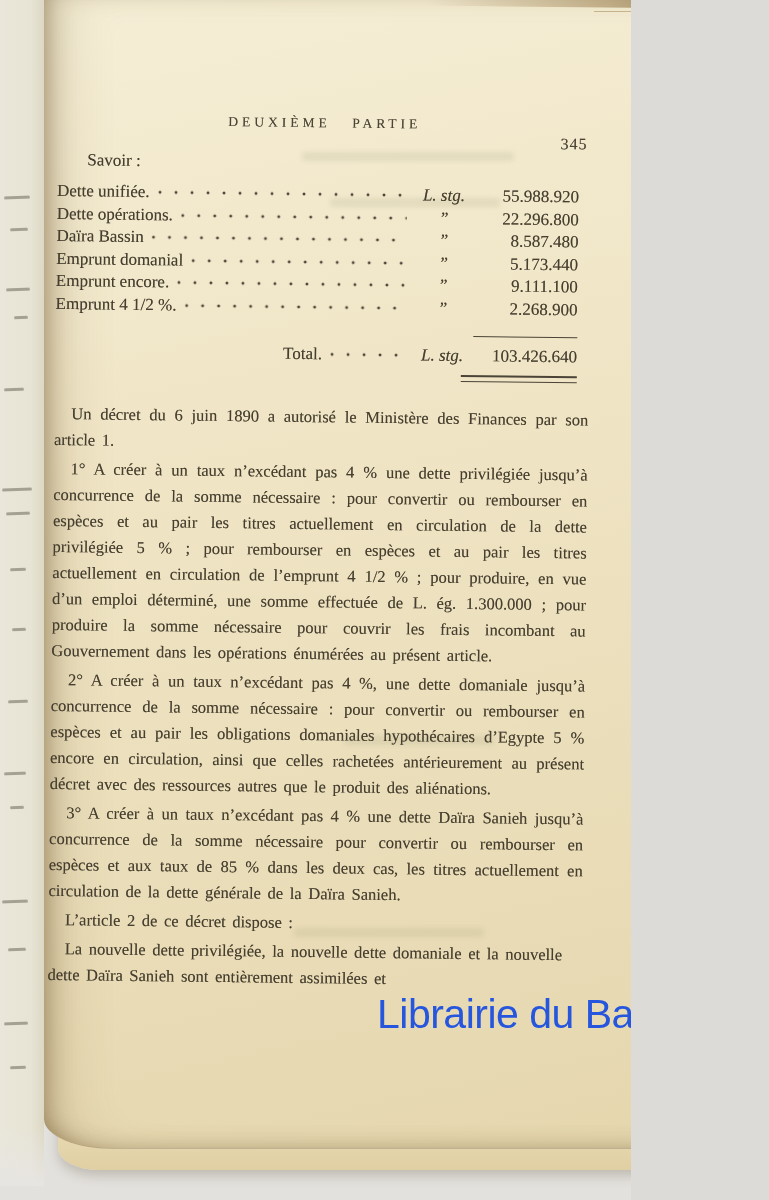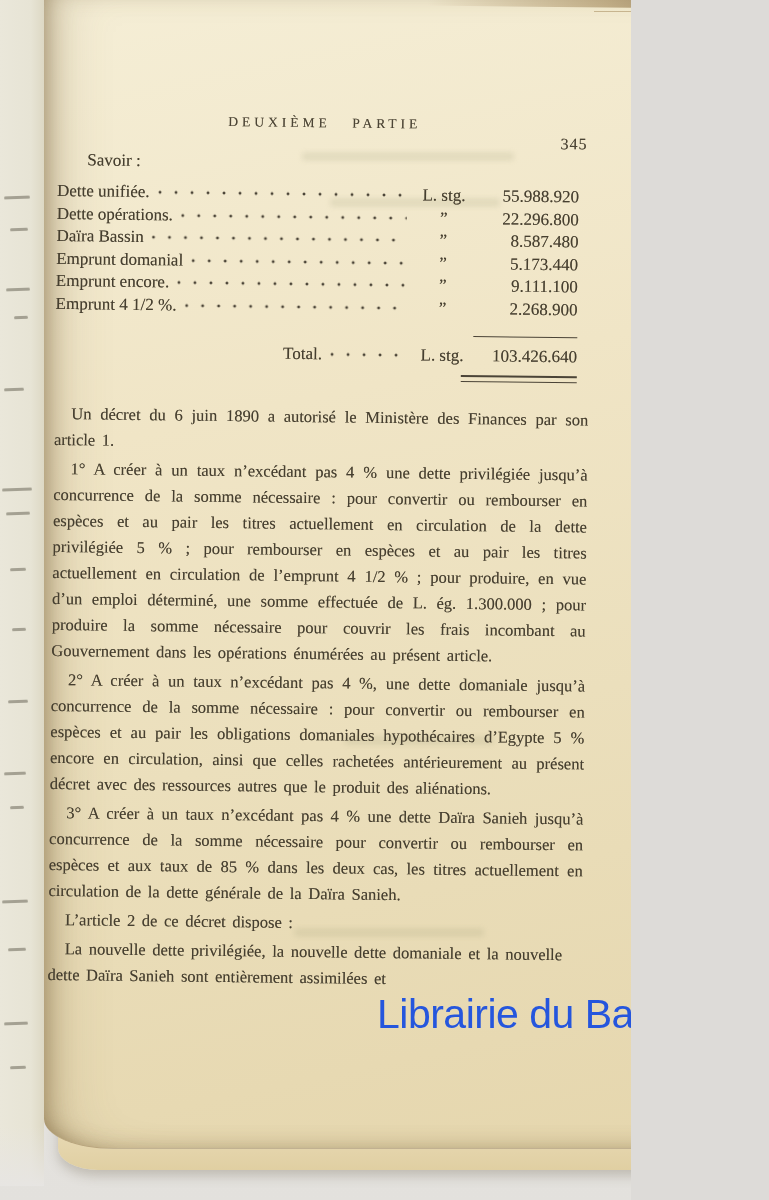--- a/index.html
+++ b/index.html
@@ -55,21 +55,21 @@
   .running-head .title{display:block;text-align:center;}
   .running-head .folio{position:absolute;right:4px;top:3px;font-size:16px;
     letter-spacing:1px;word-spacing:normal;margin-top:14px;}
   .savoir{margin:16px 0 10px 30px;font-size:17px;}
   .t-row{display:flex;align-items:baseline;font-size:17px;line-height:22.5px;
     padding-right:12px;}
   .t-row .lbl{white-space:nowrap;}
   .leader{flex:1;height:14px;margin:0 6px 0 8px;
     background-image:radial-gradient(circle at 2px 9px,#4b4437 1.3px,rgba(0,0,0,0) 1.7px);
     background-size:16px 14px;background-repeat:repeat-x;}
-  .cur{width:62px;text-align:center;white-space:nowrap;}
+  .cur{width:62px;text-align:center;white-space:nowrap;font-style:italic;}
   .val{width:104px;text-align:right;white-space:nowrap;font-variant-numeric:tabular-nums;}
   .total-row{margin-top:16px;padding-left:228px;}
   .total-row .leader{max-width:80px;}
   .total-row .val{border-top:1px solid #4b4437;padding-top:8px;}
   .double-rule{height:4px;width:116px;margin:7px 12px 0 auto;
     border-top:2px solid #4b4437;border-bottom:1px solid #4b4437;}
   .paras{margin-top:24px;font-size:16.5px;line-height:26px;text-align:justify;}
   .paras p{margin:0 0 3px;text-indent:17px;word-spacing:2.5px;}
   .paras p.no-just{text-align:left;}
 

